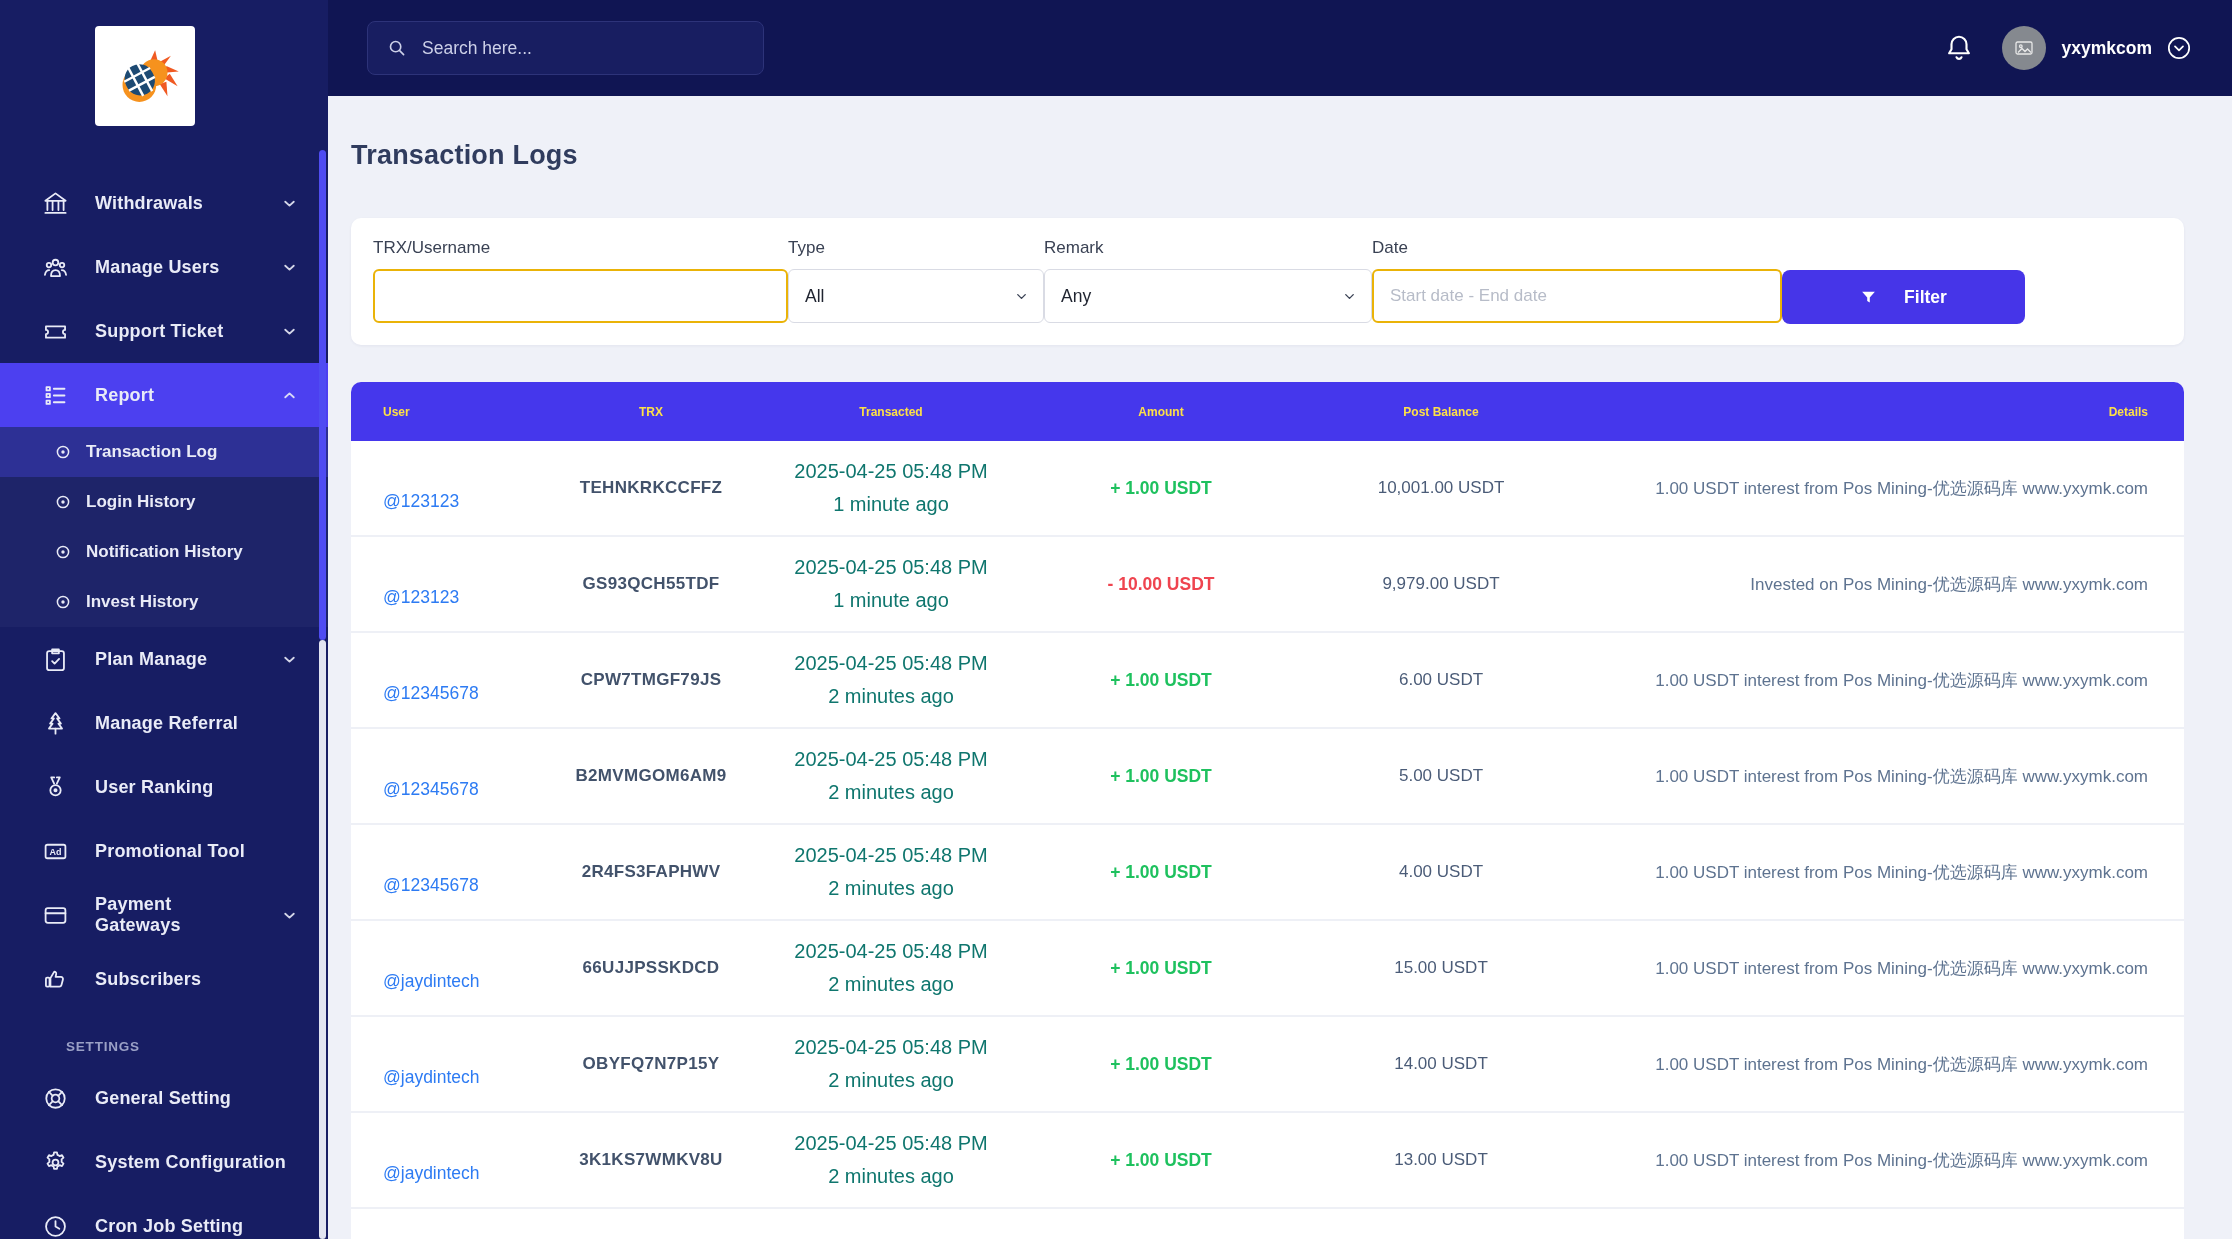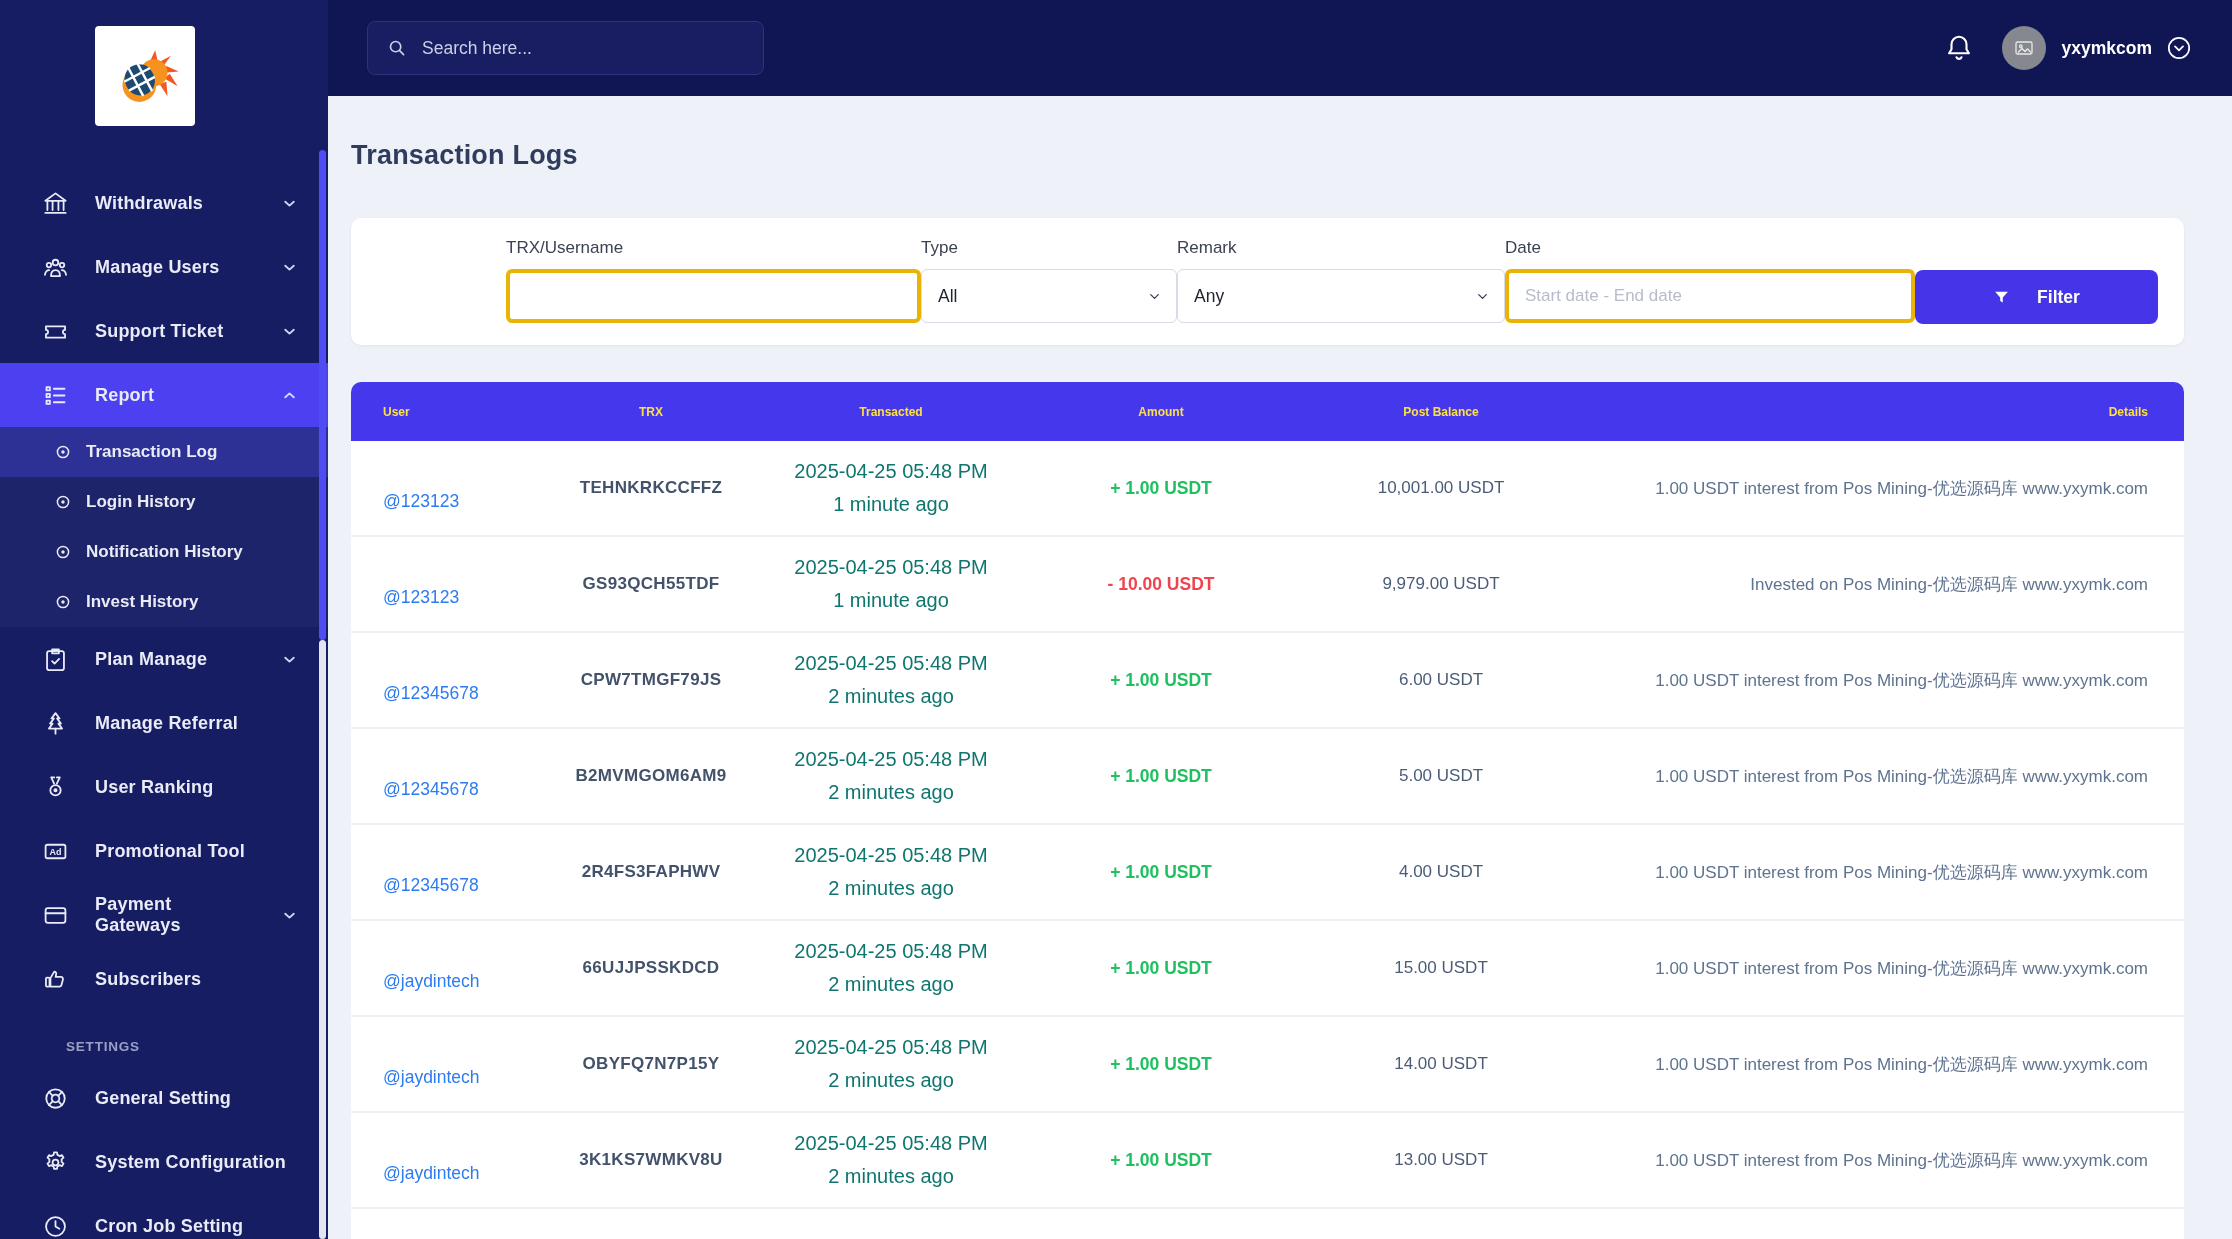--- a/index.html
+++ b/index.html
@@ -73,26 +73,26 @@
   
   .content {
     position:absolute; left:312px; top:96px; width:1904px; height:1143px;
     background:#eff1f8; padding:42px 32px 0 39px;
   }
   .page-title { color:#303c5e; font-size:27px; font-weight:600; line-height:34px; letter-spacing:.2px; }
 
   .filter-card {
     margin-top:46px; width:1833px; height:127px; background:#ffffff; border-radius:10px;
     box-shadow:0 1px 3px rgba(30,40,90,.06);
-    display:flex; justify-content:flex-end; align-items:flex-start; padding:20px 26px 0 22px;
+    display:flex; justify-content:flex-start; align-items:flex-start; padding:20px 26px 0 22px;
   }
   .fgroup { display:flex; flex-direction:column; }
   .flabel { color:#3a4254; font-size:17px; font-weight:500; margin-bottom:11px; }
   .ftext {
-    height:54px; border:4px solid #eab308; border-radius:6px; background:#fff;
+    height:54px; border:2px solid #eab308; border-radius:6px; background:#fff;
     font-size:17px; color:#1f2430; padding:0 16px; outline:none; font-family:inherit; width:100%;
   }
   .ftext::placeholder { color:#b7bcc8; opacity:1; }
   .w-trx { width:415px; } .w-type { width:256px; } .w-remark { width:328px; } .w-date { width:410px; }
   .fselect {
     height:54px; border:1px solid #d9dbe4; border-radius:6px; background:#fff;
     display:flex; align-items:center; padding:0 16px; cursor:pointer; position:relative;
   }
   .fselect .fsel-value { font-size:17.5px; color:#1f2430; }
   .fselect svg { position:absolute; right:14px; width:15px; height:15px; }

